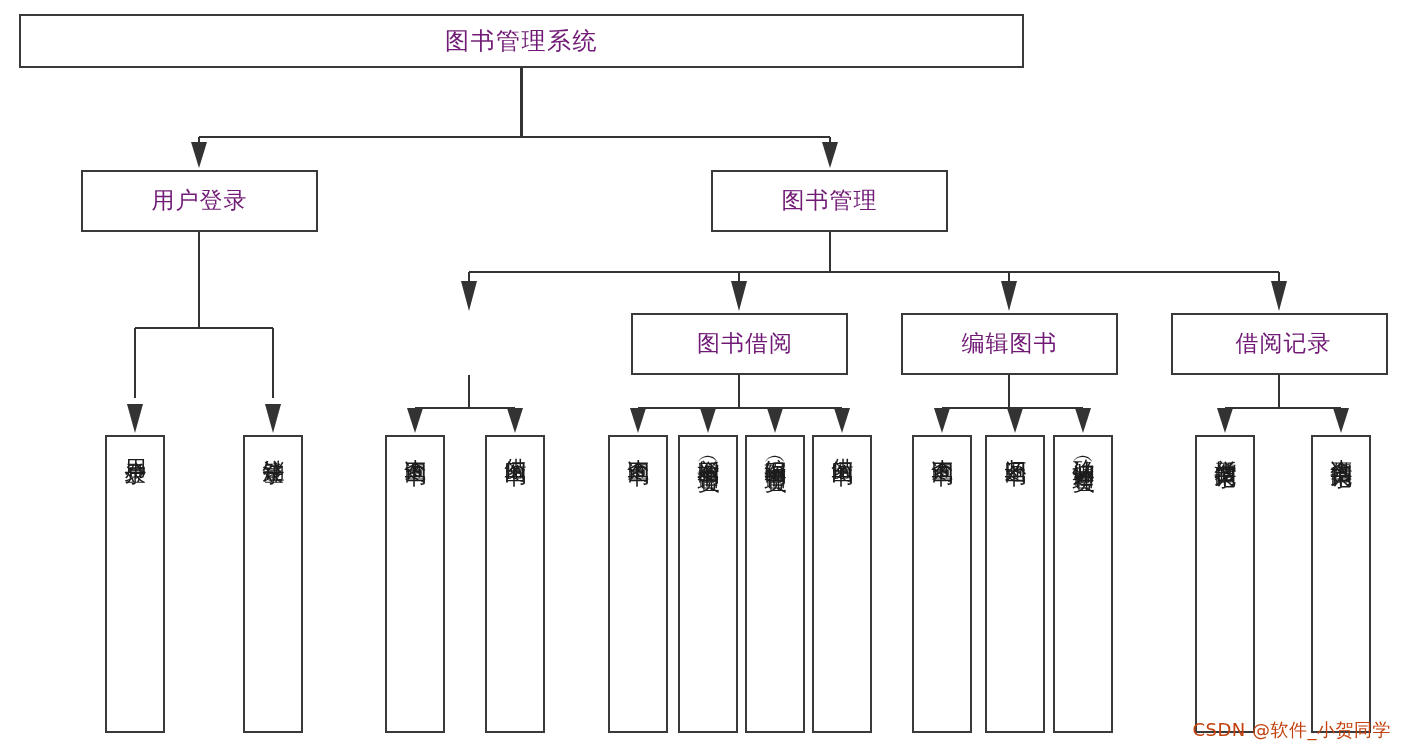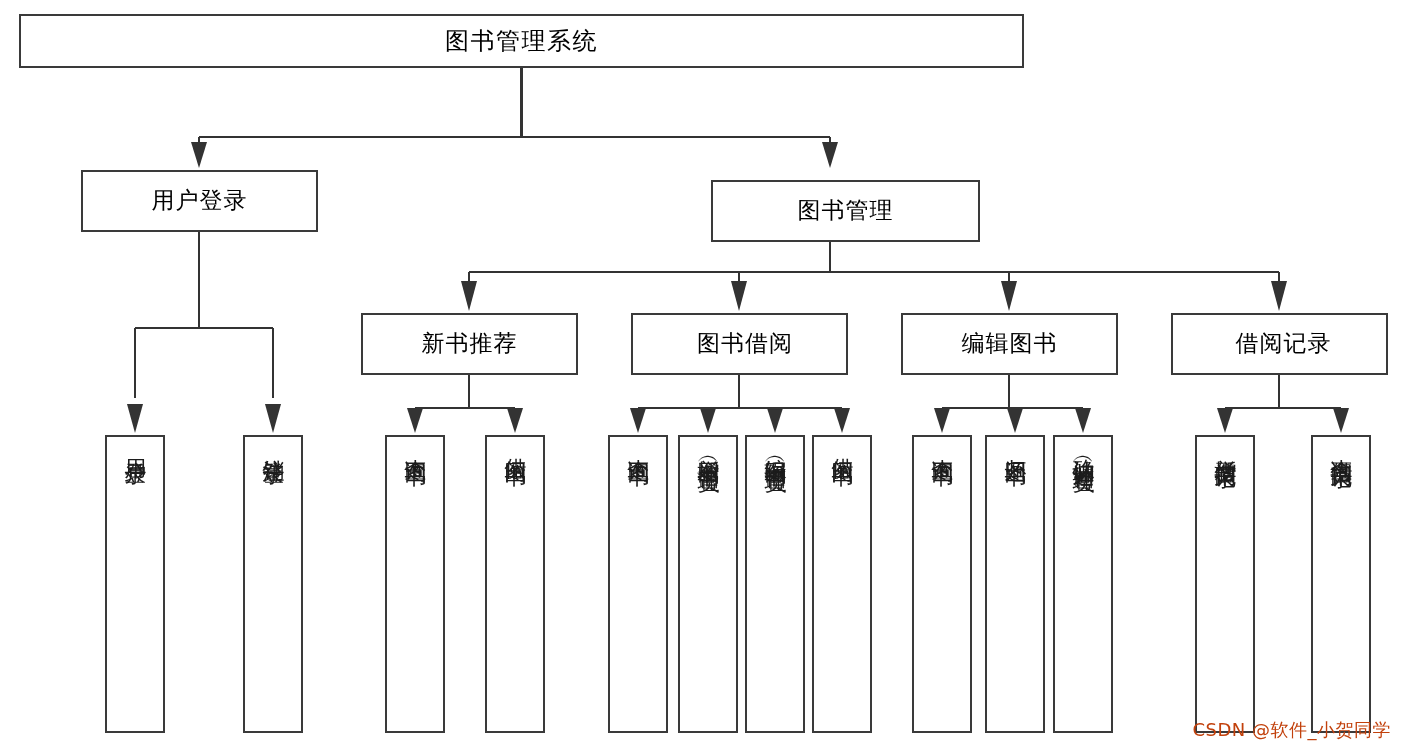--- a/index.html
+++ b/index.html
@@ -50,21 +50,21 @@
     color: #1a1a1a;
   }
   .node-box.horizontal {
     writing-mode: horizontal-tb;
   }
   .node-label-h {
     font-size: 23px;
     line-height: 1.1;
     letter-spacing: 1px;
     white-space: nowrap;
-    color: #000000;
+    color: #701a75;
   }
   .node-box.vertical {
     align-items: flex-start;
     justify-content: center;
     padding-top: 4px;
   }
   .node-label-v {
     writing-mode: vertical-rl;
     text-orientation: upright;
     font-size: 22px;
@@ -163,27 +163,24 @@
   </svg>
 
   <div class="node-box horizontal" style="left:19px; top:14px; width:1005px; height:54px;">
     <span class="node-label-h root-label">图书管理系统</span>
   </div>
 
   <div class="node-box horizontal" style="left:81px; top:170px; width:237px; height:62px;">
     <span class="node-label-h">用户登录</span>
   </div>
 
-  <div class="node-box horizontal" style="left:711px; top:170px; width:269px; height:62px;margin-top:10px;">
+  <div class="node-box horizontal" style="left:711px; top:170px; width:237px; height:62px;">
     <span class="node-label-h">图书管理</span>
   </div>
 
-  <div class="node-box horizontal" style="left:361px; top:313px; width:217px; height:62px;">
-    <span class="node-label-h">新书推荐</span>
-  </div>
 
   <div class="node-box horizontal" style="left:631px; top:313px; width:217px; height:62px;padding-left:11px;">
     <span class="node-label-h">图书借阅</span>
   </div>
 
   <div class="node-box horizontal" style="left:901px; top:313px; width:217px; height:62px;">
     <span class="node-label-h">编辑图书</span>
   </div>
 
   <div class="node-box horizontal" style="left:1171px; top:313px; width:217px; height:62px;padding-left:8px;">

